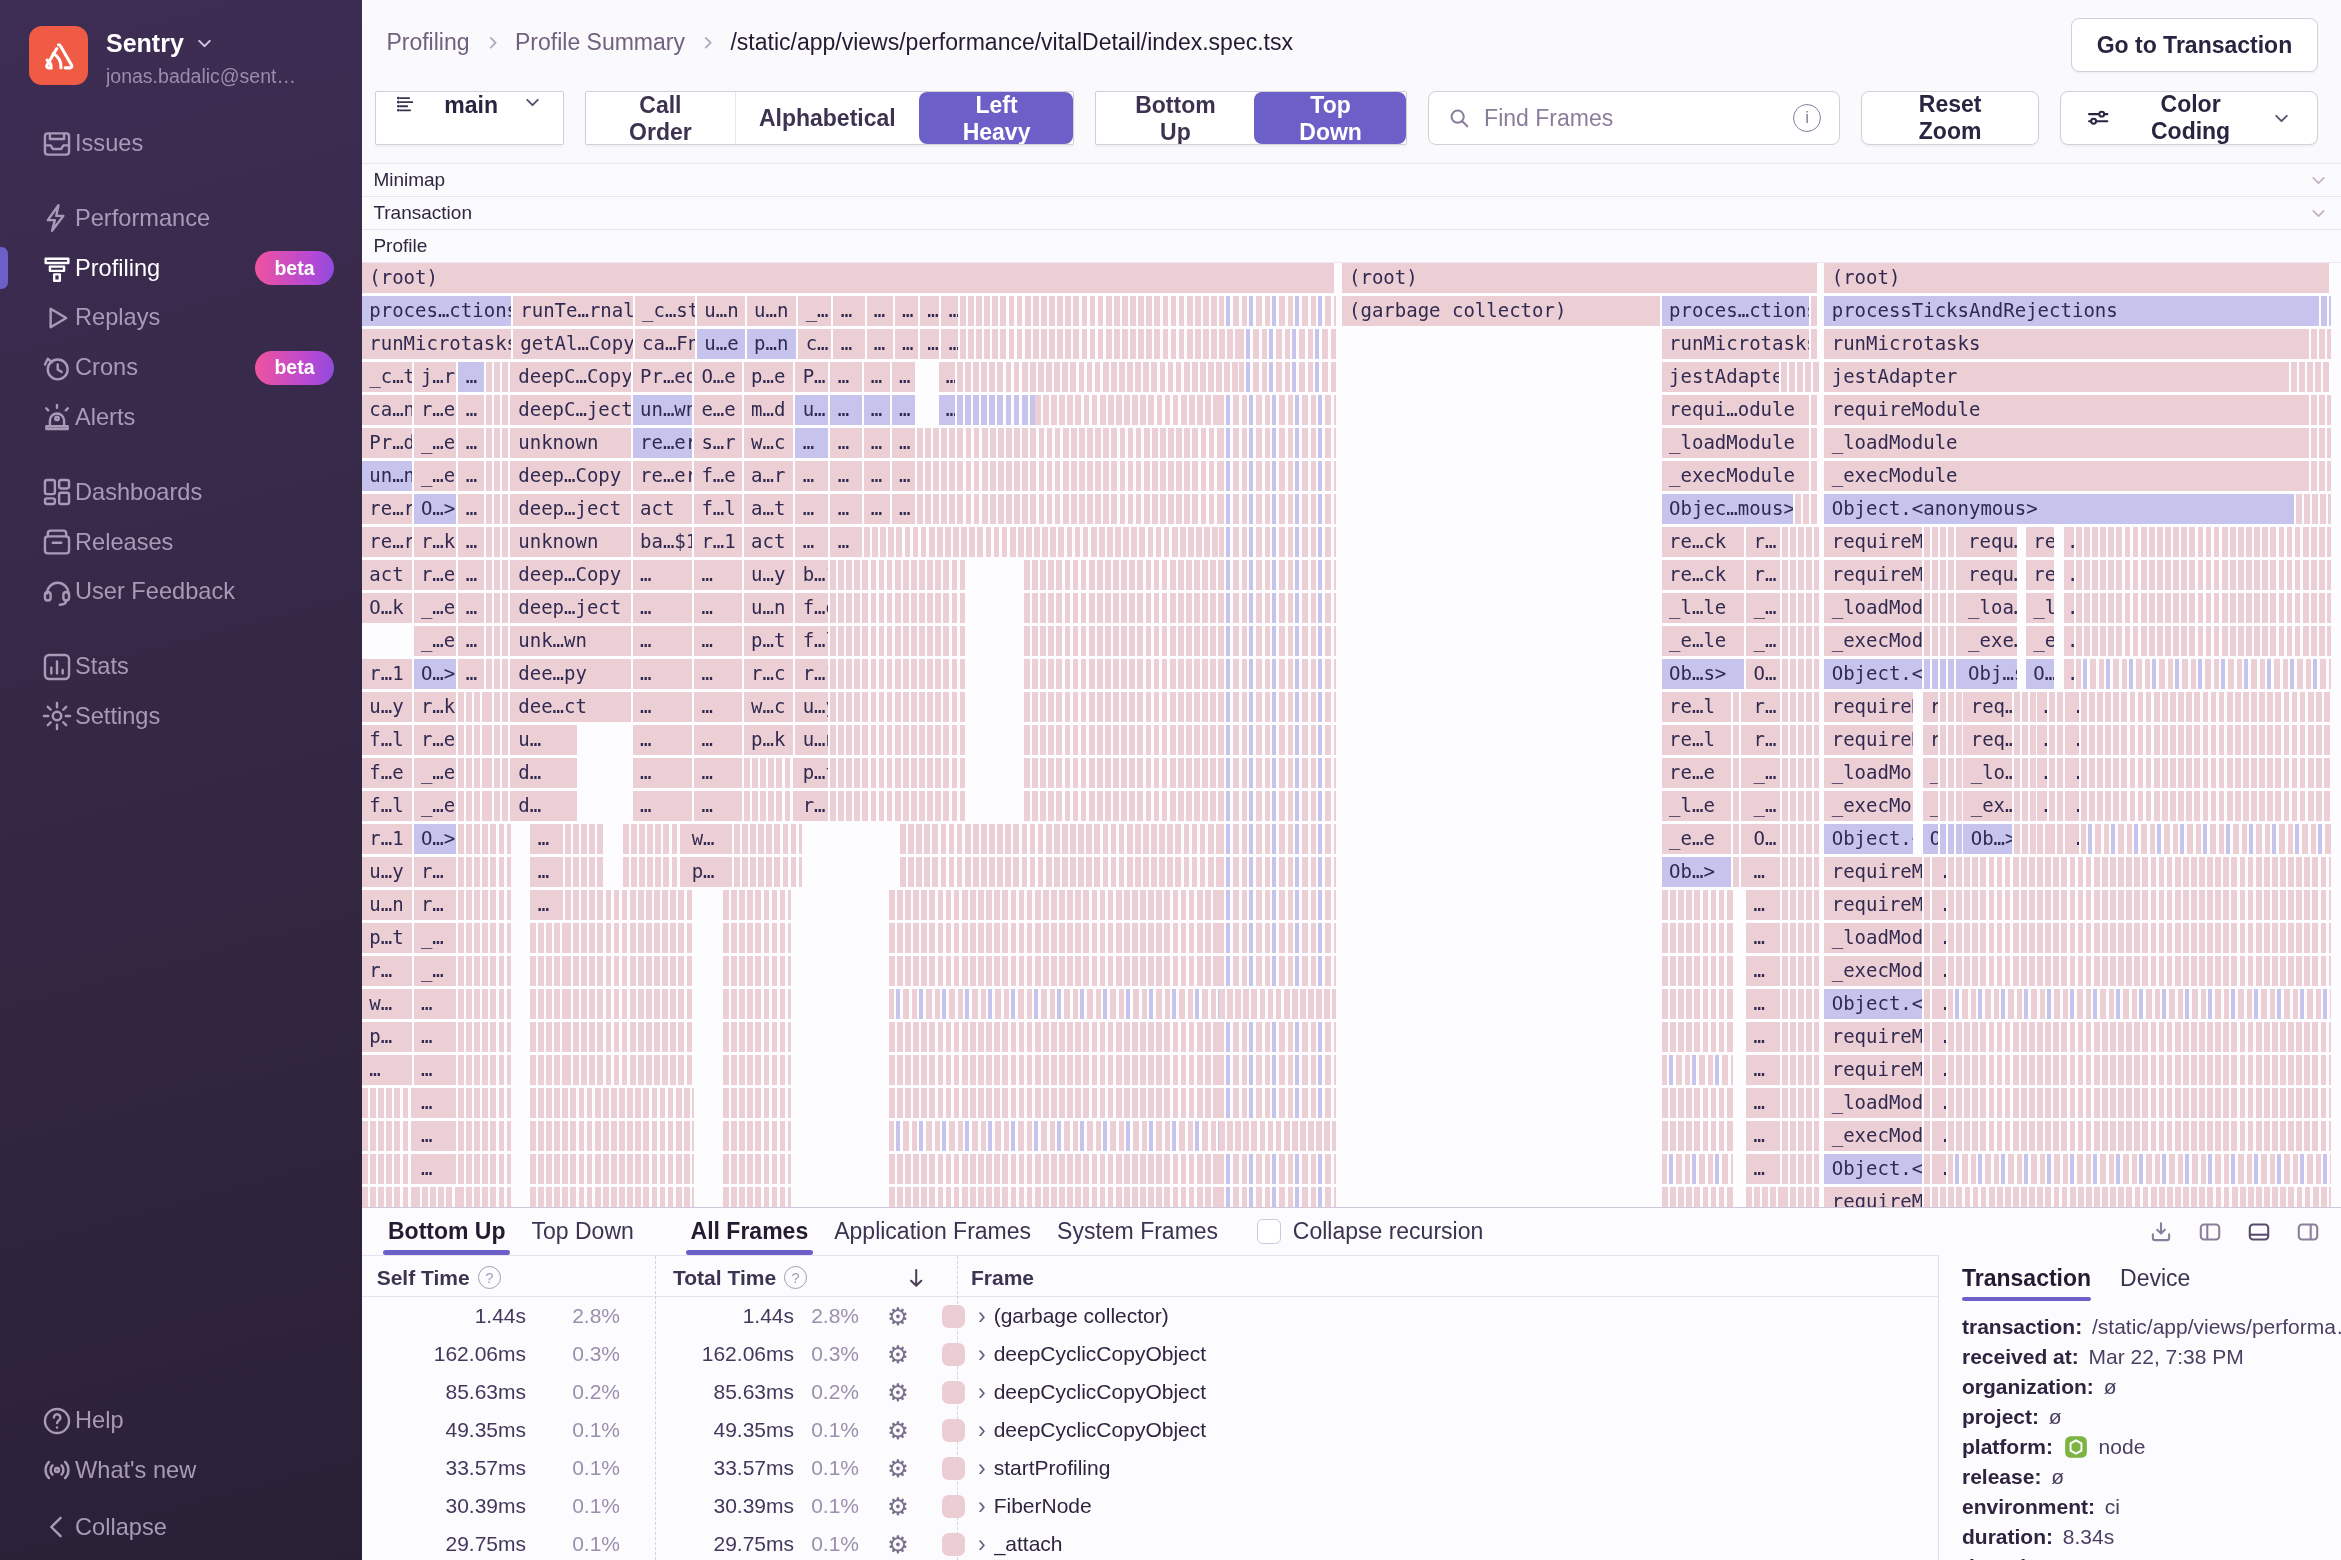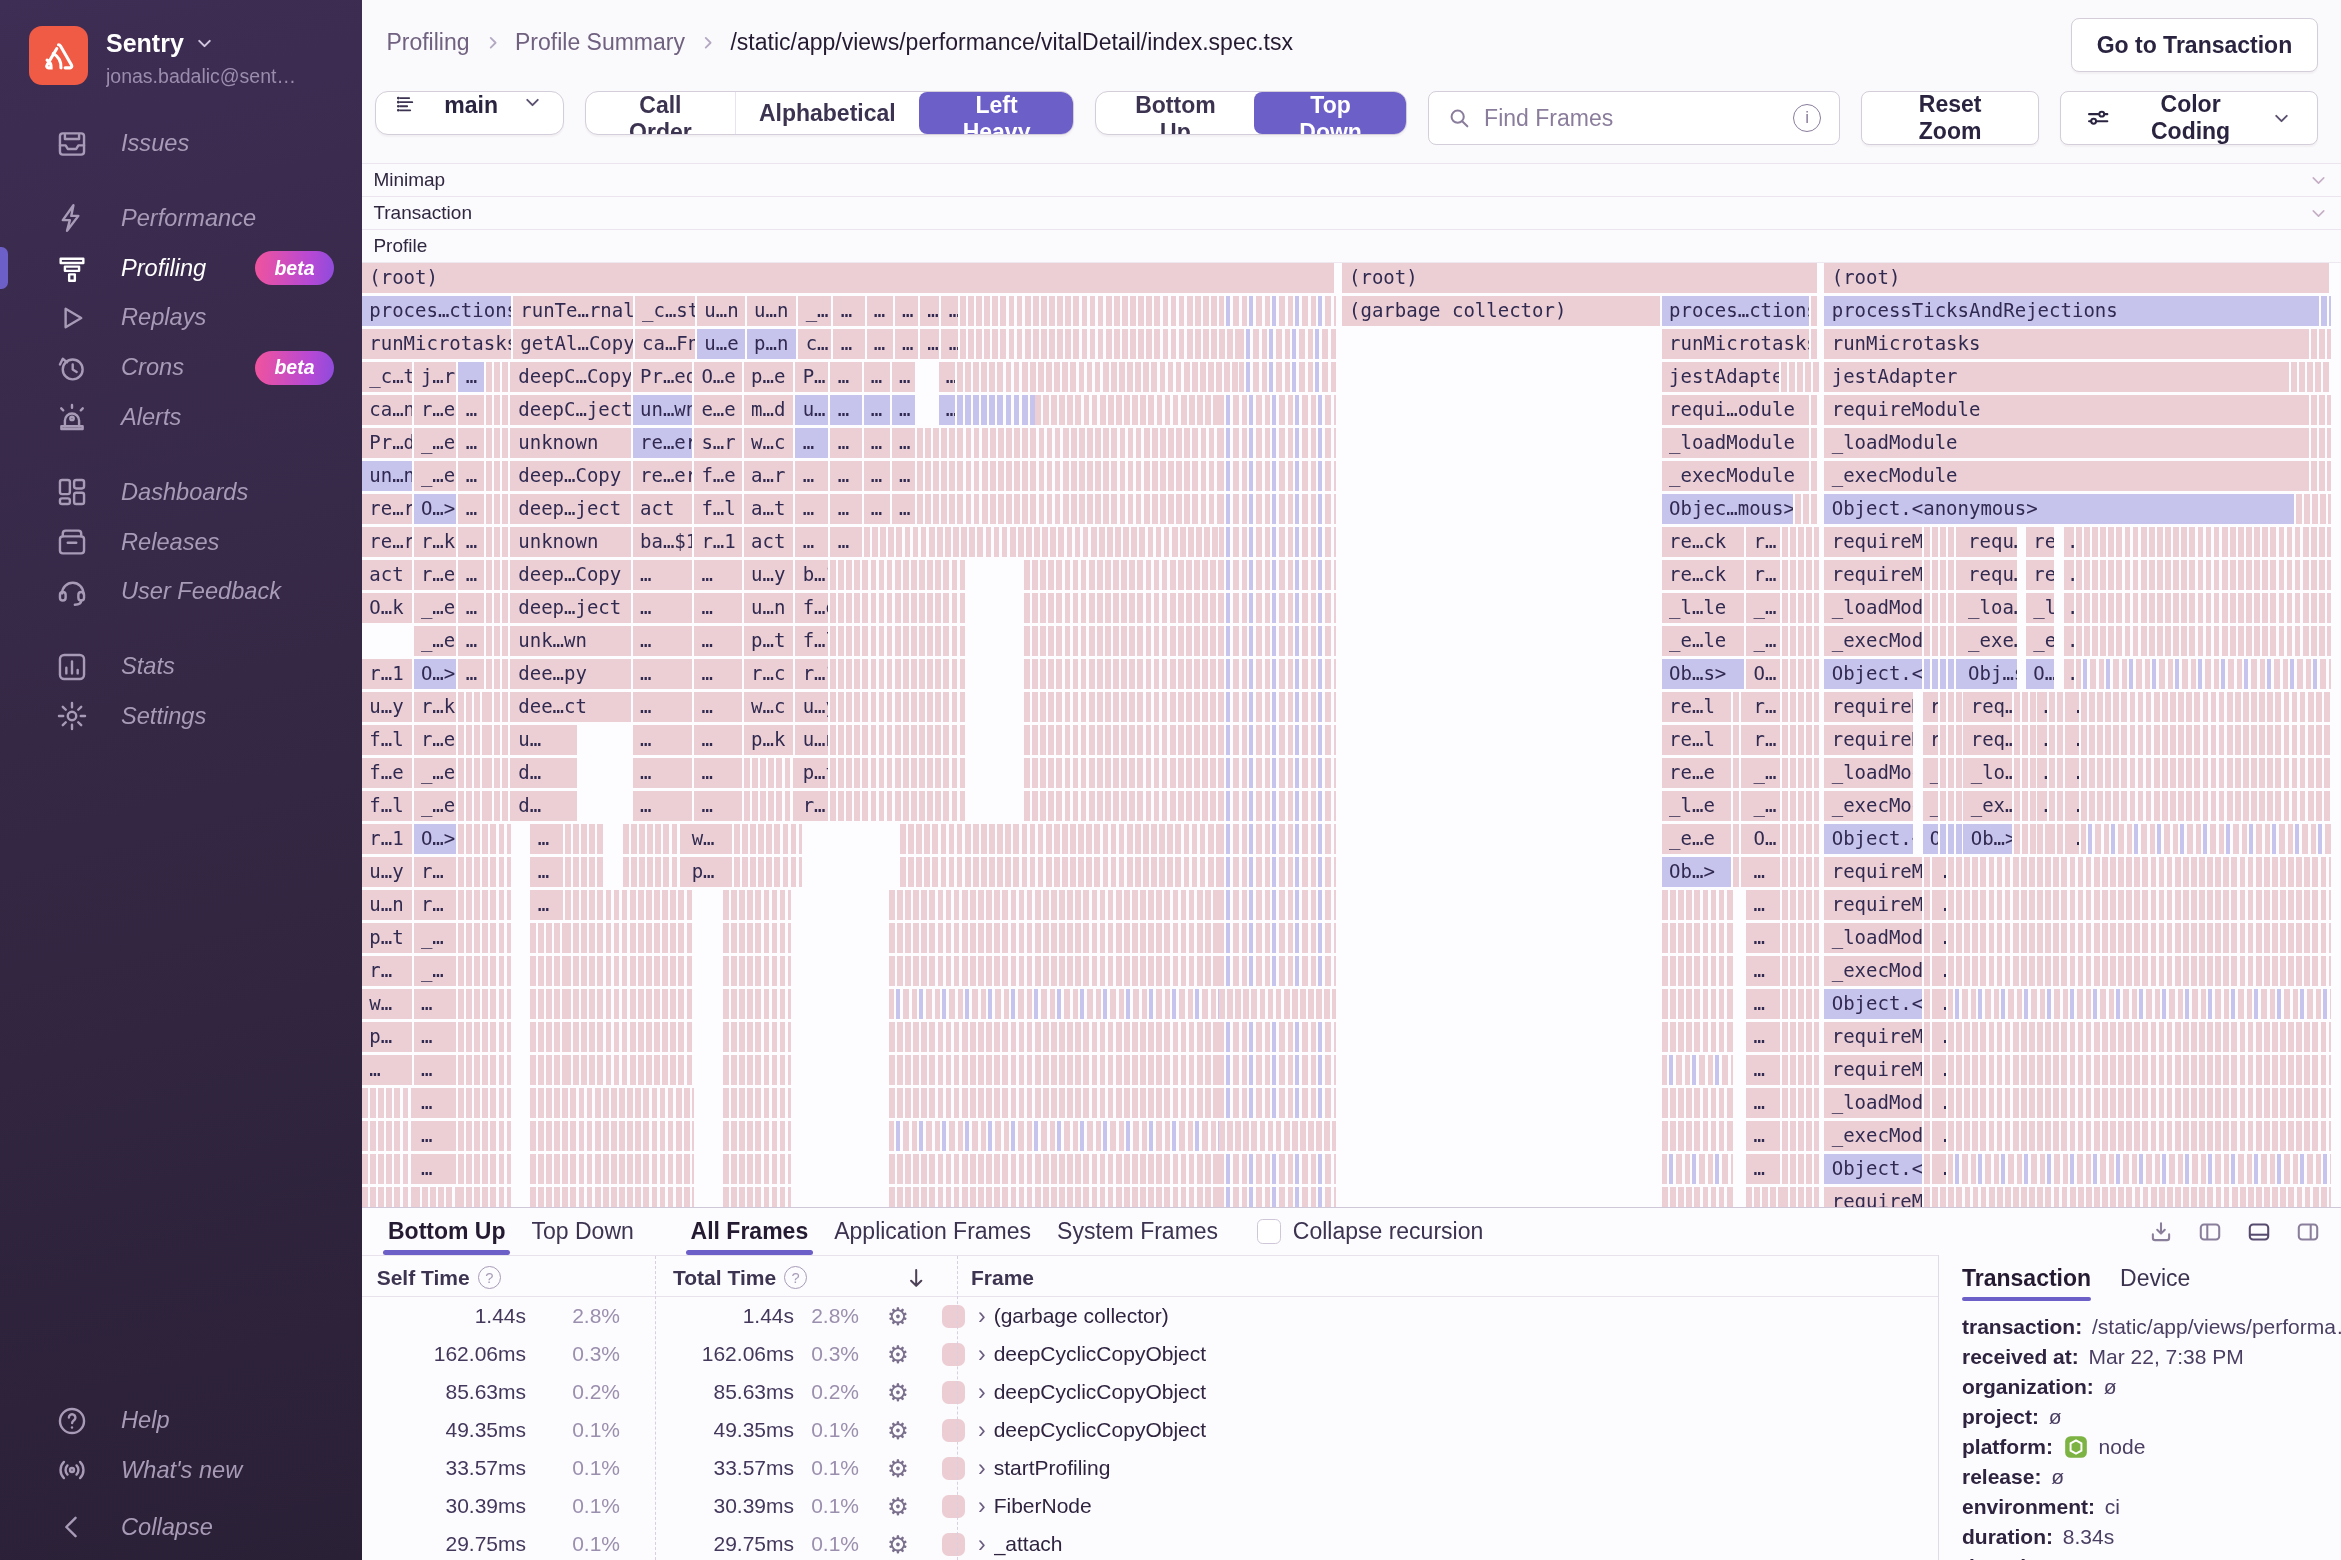--- a/index.html
+++ b/index.html
@@ -10,21 +10,21 @@
   
   .sidebar { position:absolute; left:0; top:0; width:362px; height:1560px;
     background:linear-gradient(165deg,#3e2d54 0%,#352845 45%,#2a2036 100%); color:#a89bb7; }
   .s-head { position:absolute; top:26px; left:29px; display:flex; gap:18px; }
   .logo { width:59px; height:59px; border-radius:13px; background:#ef5b45; display:flex; align-items:center; justify-content:center; color:#fff; }
   .org { padding-top:3.3px; }
   .org-name { font-size:25px; font-weight:700; color:#fff; display:flex; align-items:center; gap:9.8px; }
   .org-name .chev { color:#cfc5dd; }
   .org-email { font-size:19.5px; color:#9a8dac; margin-top:6.5px; width:228px; overflow:hidden; white-space:nowrap; }
   .nav { position:absolute; top:119px; left:0; right:0; }
-  .nav-item { position:relative; height:49px; display:flex; align-items:center; gap:31px; padding-left:54px; font-size:23.6px; cursor:pointer; margin-bottom:0.8px;font-style:italic; }
+  .nav-item { position:relative; height:49px; display:flex; align-items:center; padding-left:39px; font-size:23.6px; cursor:pointer; margin-bottom:0.8px; }
   .nav-item .nicon { width:36px; display:flex; justify-content:center; color:#a89bb7; }
   .nav-item.active { color:#ffffff; }
   .nav-item.active .nicon { color:#ffffff; }
   .nav-item.active::before { content:""; position:absolute; left:0; top:3.3px; width:8.1px; height:42px; background:#6C5FC7; border-radius:0 6.5px 6.5px 0; }
   .nav-gap { height:25px; }
   .badge { margin-left:auto; margin-right:28px; background:linear-gradient(95deg,#f1539c 0%,#b549d6 70%,#8d4bdb 100%);
     color:#fff; font-size:19.5px; font-weight:700; padding:5.7px 19.5px; border-radius:18px; }
   .s-footer { position:absolute; top:1396px; left:0; right:0; }
   .s-footer .nav-item.collapse-row { margin-top:8.1px; }
 
@@ -34,21 +34,21 @@
   .crumbs { position:absolute; left:24.4px; top:29px; display:flex; align-items:center; gap:13px; font-size:23px; }
   .crumb { color:#6f617f; cursor:pointer; }
   .crumb.current { color:#241a31; font-weight:500; cursor:default; }
   .crumb-sep { color:#b3a8c2; display:flex; }
   .btn { background:#fff; border:1.2px solid #d4cdda; border-radius:8.1px; font-weight:700; font-size:23px; color:#2b2440;
          display:inline-flex; align-items:center; gap:11.4px; padding:0 24.4px; height:54px; cursor:pointer; box-shadow:0 1.6px 1.6px rgba(40,20,60,.04); }
   .goto { position:absolute; right:24.4px; top:18px; }
 
   
   .toolbar { position:relative; height:72px; display:flex; align-items:flex-start; padding:0 24.4px 0 13px; gap:21px; }
-  .seg { display:flex; background:#fff; border:1.2px solid #d4cdda; border-radius:13px; height:44px; overflow:hidden; box-shadow:0 1.6px 1.6px rgba(40,20,60,.04); }
+  .seg { display:flex; background:#fff; border:1.2px solid #d4cdda; border-radius:2px; height:54px; overflow:hidden; box-shadow:0 1.6px 1.6px rgba(40,20,60,.04); }
   .seg button { font-family:inherit; background:transparent; border:none; font-size:23px; font-weight:600; color:#3c3350; padding:0 23px; cursor:pointer; border-left:0.8px solid #e8e3ee; }
   .seg button:first-child { border-left:none; }
   .seg button.on { background:#6C5FC7; color:#fff; border-radius:8.1px; border-left-color:transparent; }
   .thread-sel { gap:14.7px; padding:0 19.5px; font-size:23px; font-weight:700; color:#2b2440; width:194px; justify-content:space-between; }
   .search { flex:1; background:#fff; border:1.2px solid #d4cdda; border-radius:8.1px; height:54px; display:flex; align-items:center; padding:0 18px; gap:13px; color:#8a7d9c; }
   .search input { border:none; outline:none; flex:1; font-size:23px; font-family:inherit; color:#3c3350; background:transparent; }
   .search input::placeholder { color:#8a7d9c; }
   .circ { width:28px; height:28px; border-radius:50%; border:1.6px solid #8a7d9c; display:inline-flex; align-items:center; justify-content:center; font-size:17px; color:#8a7d9c; flex:0 0 auto; }
 
   

